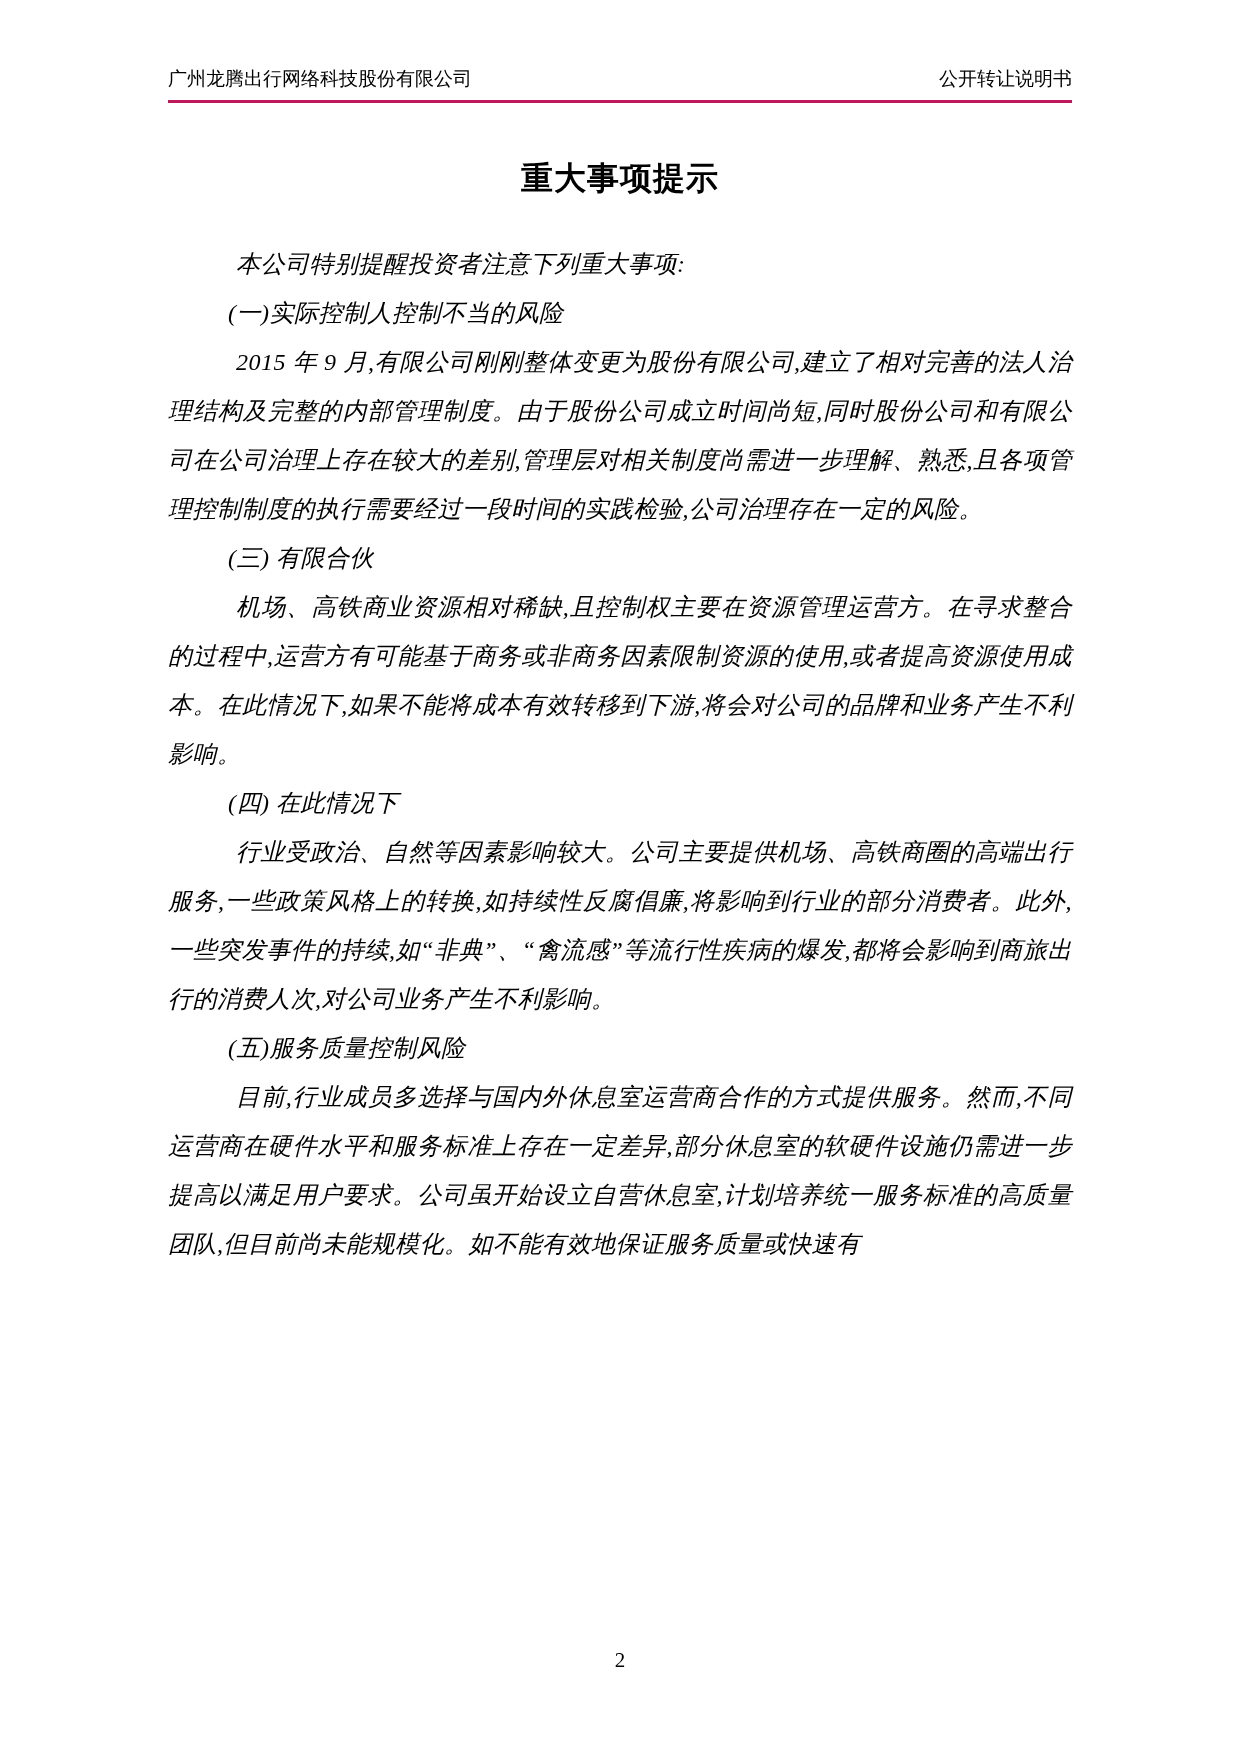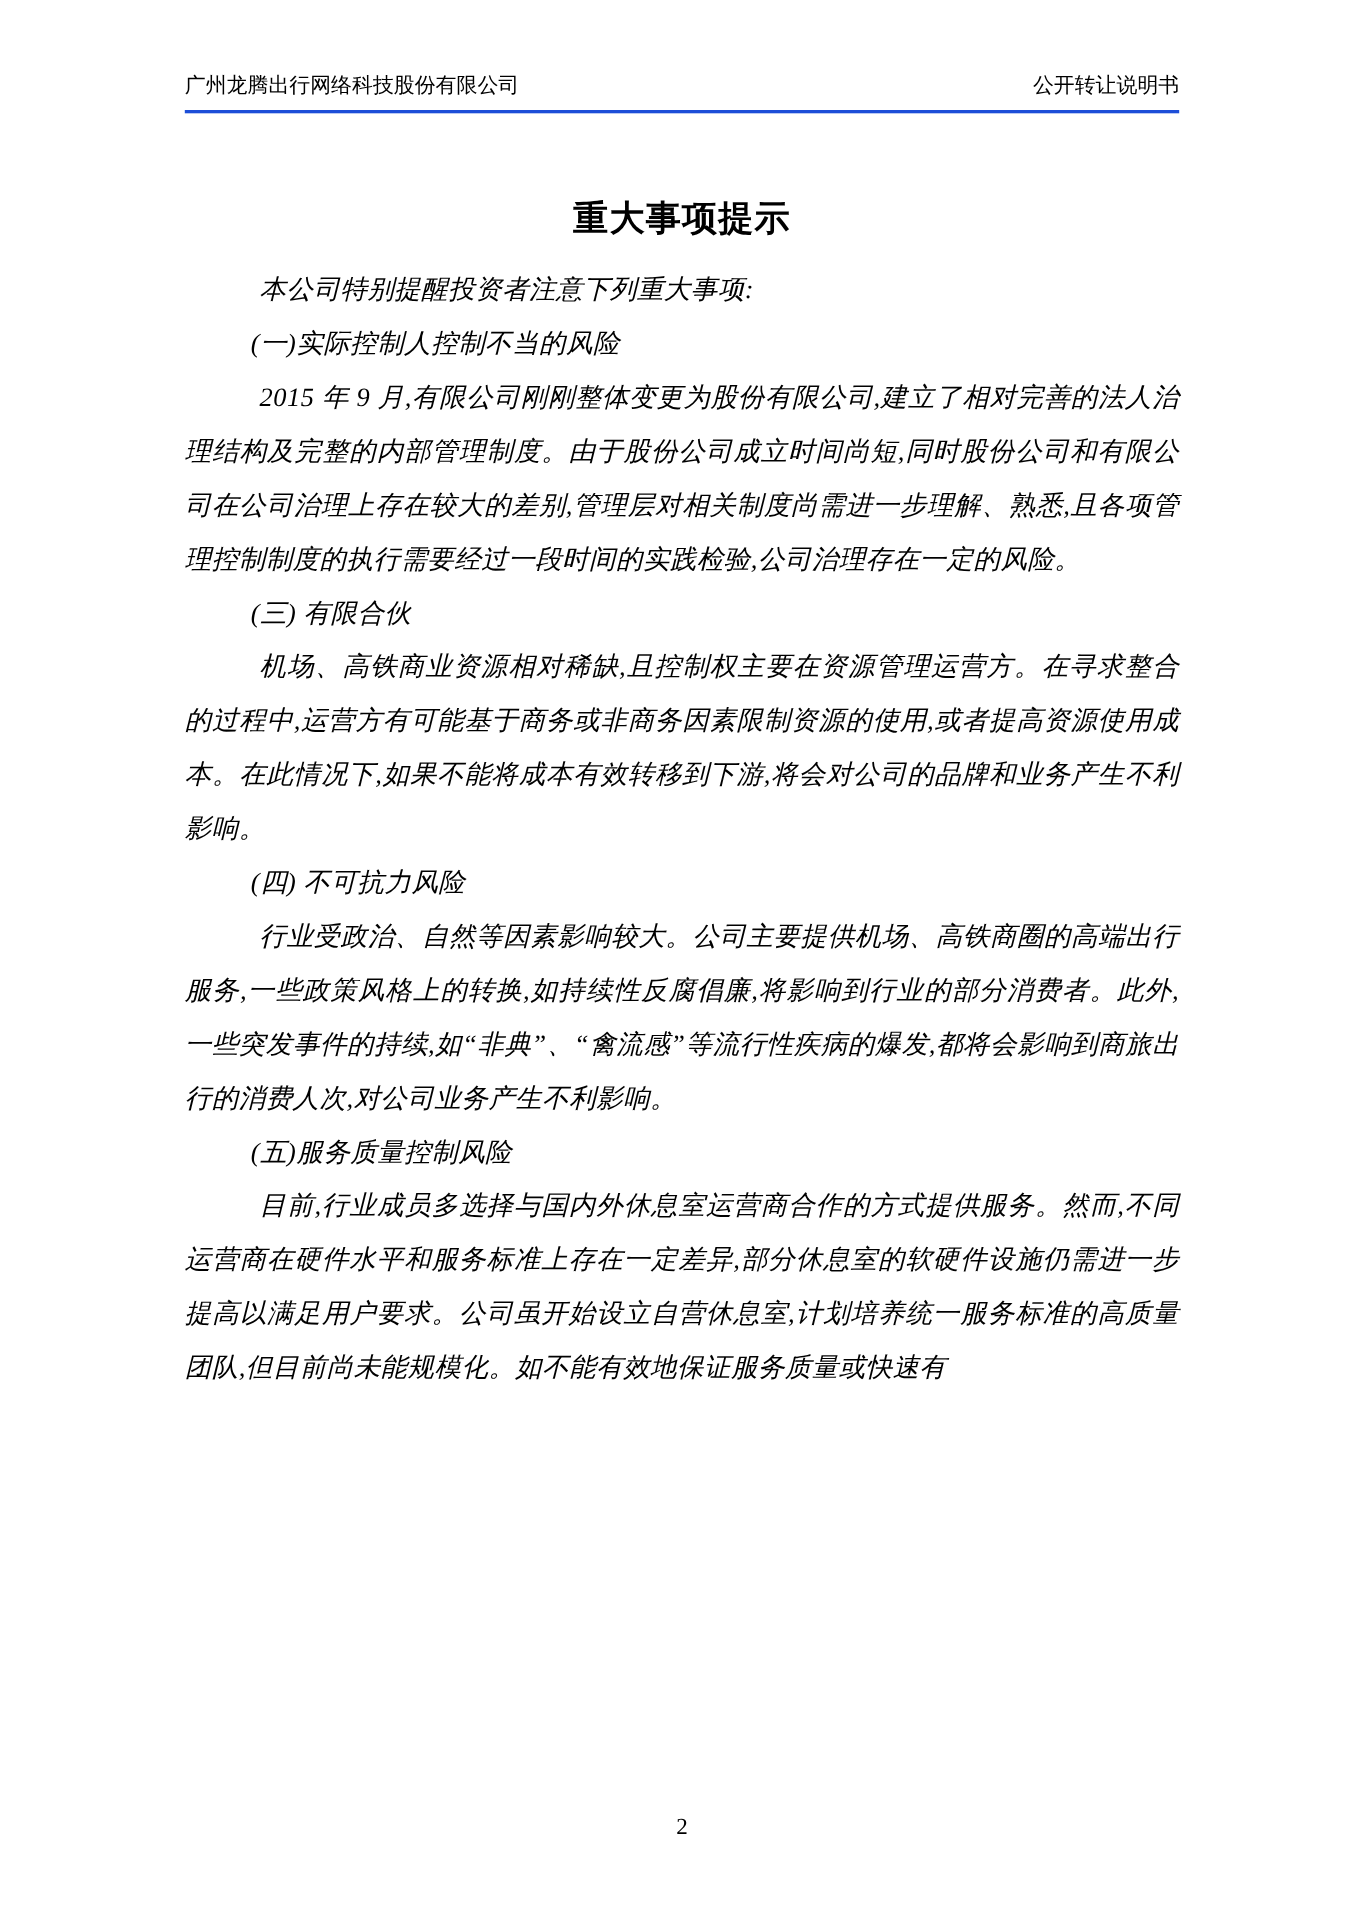--- a/index.html
+++ b/index.html
@@ -14,33 +14,33 @@
     background: #ffffff;
     color: #000000;
     font-family: "Liberation Serif", serif;
     overflow: hidden;
   }
   .header {
     position: absolute;
     top: 66px;
     left: 168px;
     width: 904px;
-    border-bottom: 3px solid #1d4ed8;
+    border-bottom: 3px solid #be185d;
     padding-bottom: 9px;
   }
   .header-row {
     display: flex;
     justify-content: space-between;
     align-items: flex-end;
     font-size: 19px;
     line-height: 25px;
   }
   .doc-title {
     position: absolute;
-    top: 176px;
+    top: 156px;
     left: 0;
     width: 100%;
     text-align: center;
     font-family: "Liberation Sans", sans-serif;
     font-weight: bold;
     font-size: 32px;
     line-height: 44px;
     letter-spacing: 1px;
   }
   .content {
@@ -87,21 +87,21 @@
   </div>
 
   <div class="doc-title">重大事项提示</div>
 
   <div class="content">
     <p class="para-body">本公司特别提醒投资者注意下列重大事项:</p>
     <p class="para-heading">(一)实际控制人控制不当的风险</p>
     <p class="para-body">2015 年 9 月,有限公司刚刚整体变更为股份有限公司,建立了相对完善的法人治理结构及完整的内部管理制度。由于股份公司成立时间尚短,同时股份公司和有限公司在公司治理上存在较大的差别,管理层对相关制度尚需进一步理解、熟悉,且各项管理控制制度的执行需要经过一段时间的实践检验,公司治理存在一定的风险。</p>
     <p class="para-heading">(三) 有限合伙</p>
     <p class="para-body">机场、高铁商业资源相对稀缺,且控制权主要在资源管理运营方。在寻求整合的过程中,运营方有可能基于商务或非商务因素限制资源的使用,或者提高资源使用成本。在此情况下,如果不能将成本有效转移到下游,将会对公司的品牌和业务产生不利影响。</p>
-    <p class="para-heading">(四) 不可抗力风险</p>
+    <p class="para-heading">(四) 在此情况下</p>
     <p class="para-body">行业受政治、自然等因素影响较大。公司主要提供机场、高铁商圈的高端出行服务,一些政策风格上的转换,如持续性反腐倡廉,将影响到行业的部分消费者。此外,一些突发事件的持续,如“非典”、“禽流感”等流行性疾病的爆发,都将会影响到商旅出行的消费人次,对公司业务产生不利影响。</p>
     <p class="para-heading">(五)服务质量控制风险</p>
     <p class="para-body">目前,行业成员多选择与国内外休息室运营商合作的方式提供服务。然而,不同运营商在硬件水平和服务标准上存在一定差异,部分休息室的软硬件设施仍需进一步提高以满足用户要求。公司虽开始设立自营休息室,计划培养统一服务标准的高质量团队,但目前尚未能规模化。如不能有效地保证服务质量或快速有</p>
   </div>
 
   <div class="page-number">2</div>
 
 </div>
 
 </body></html>

